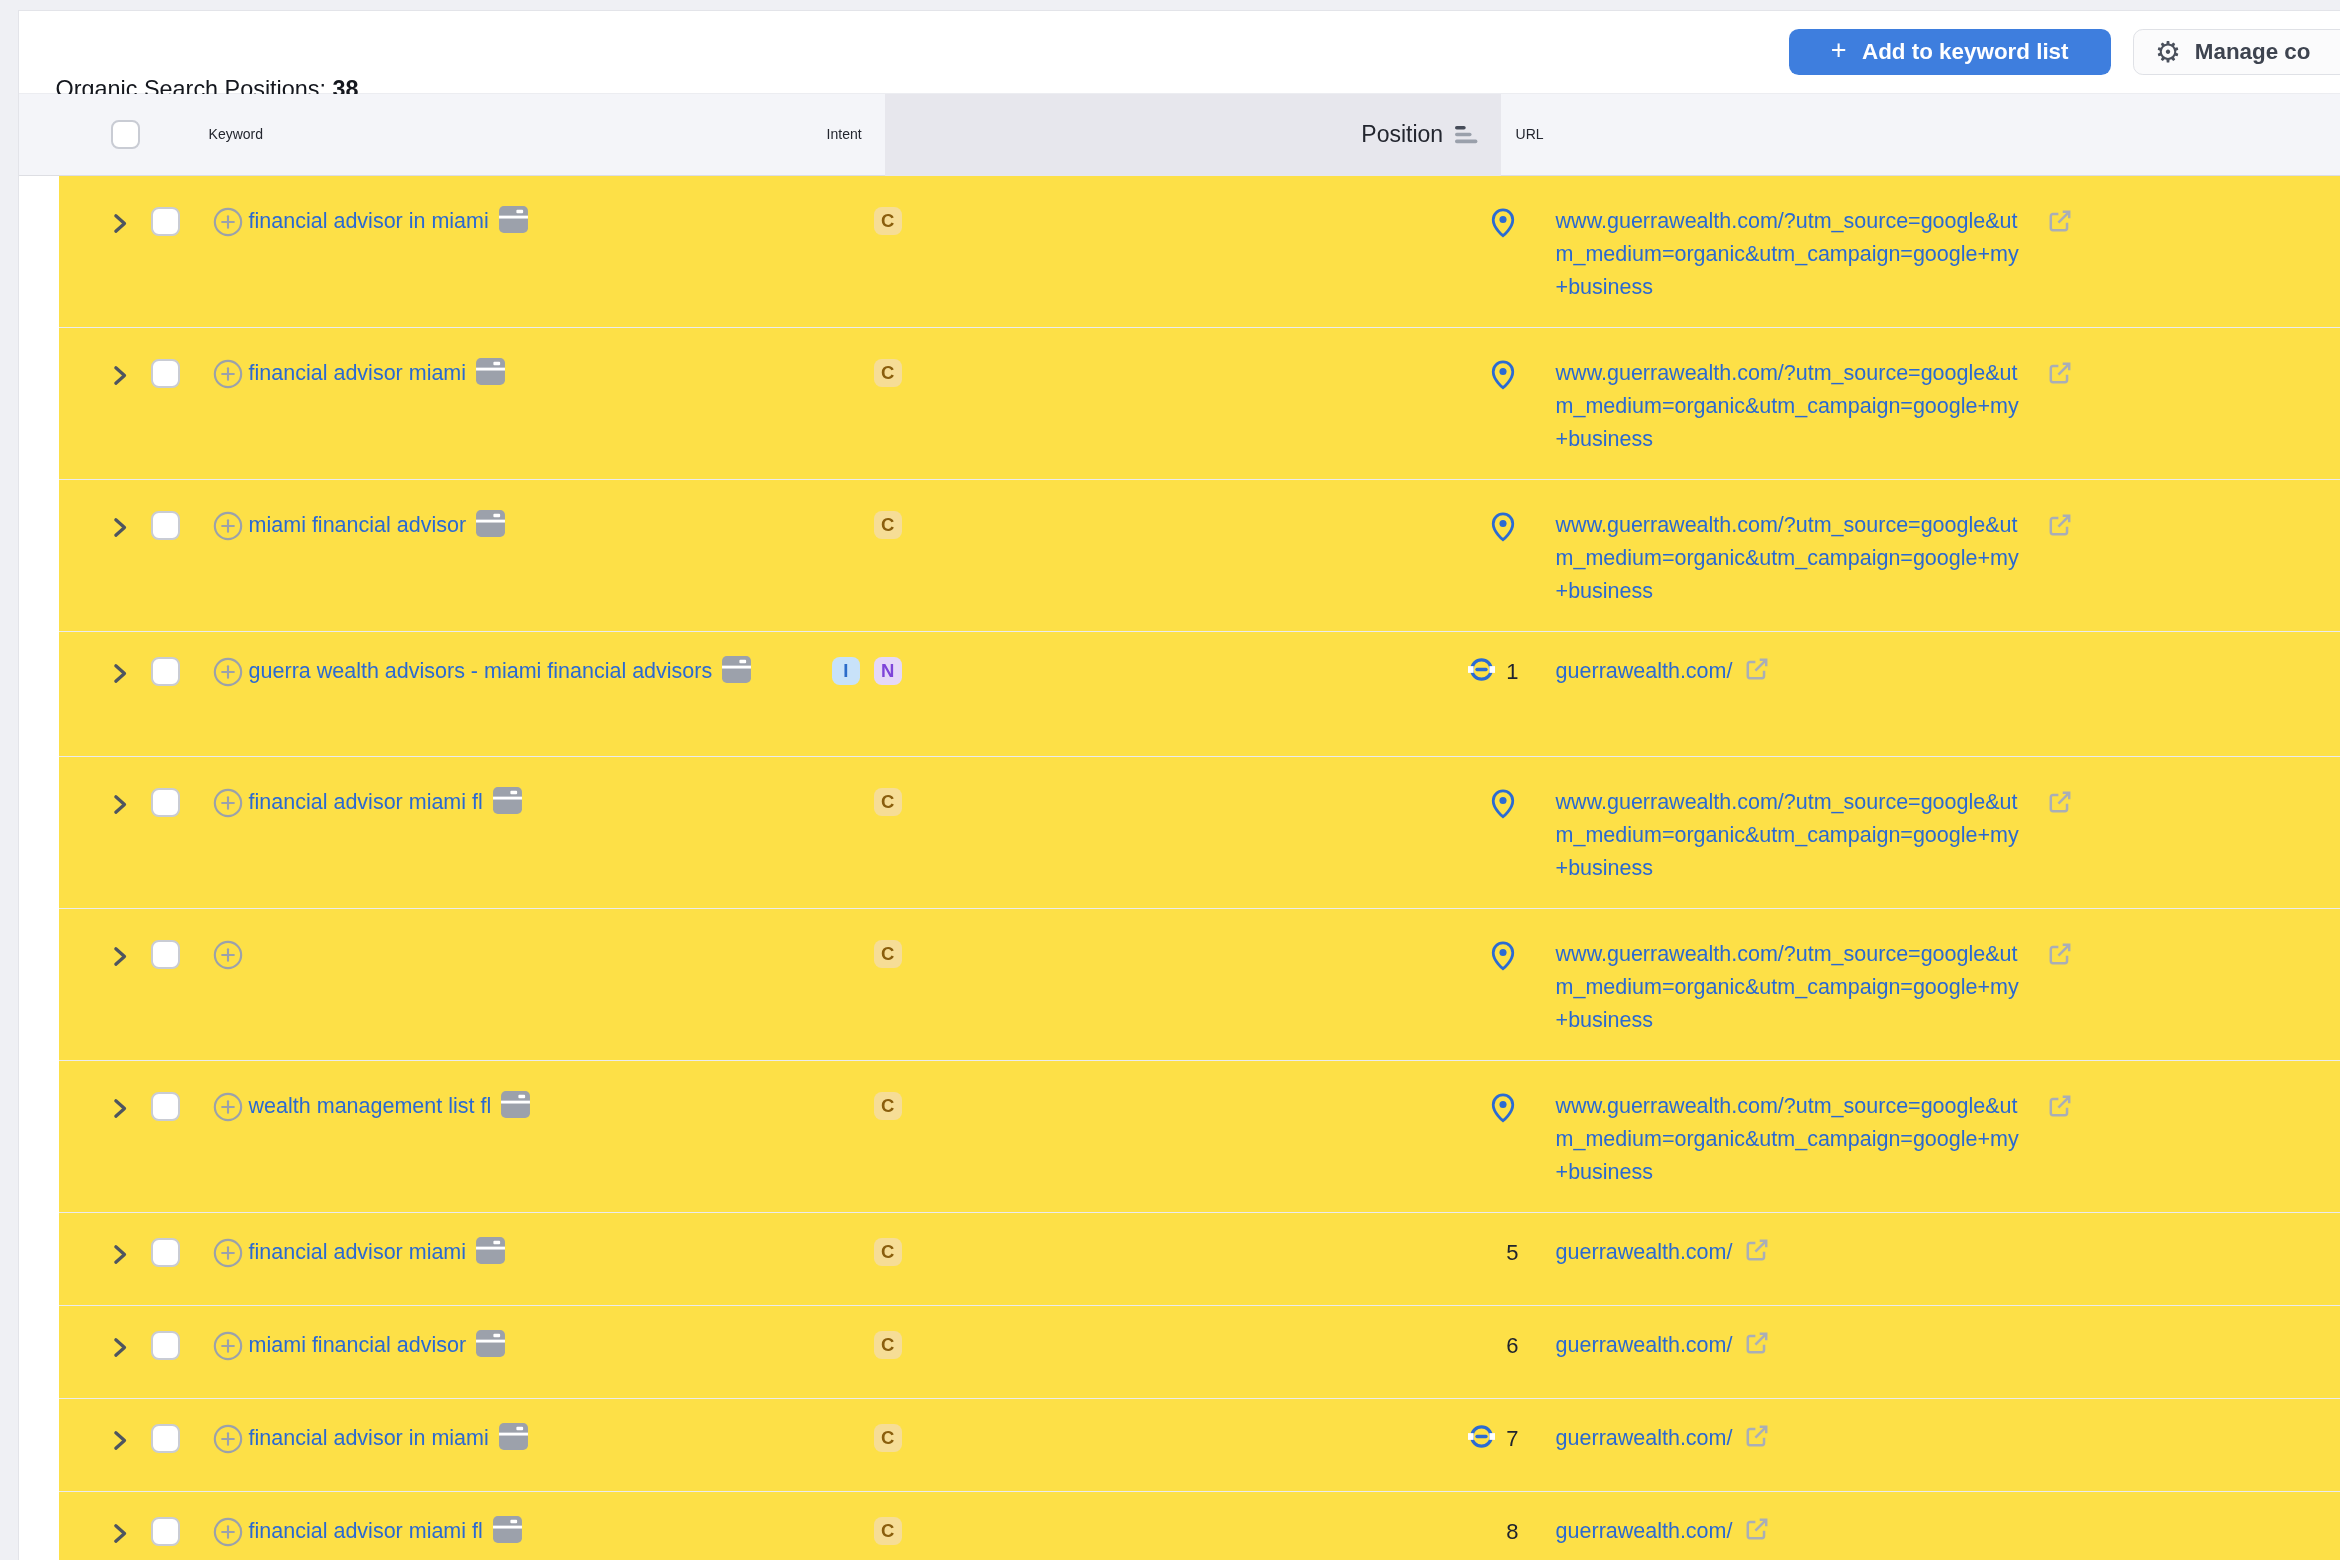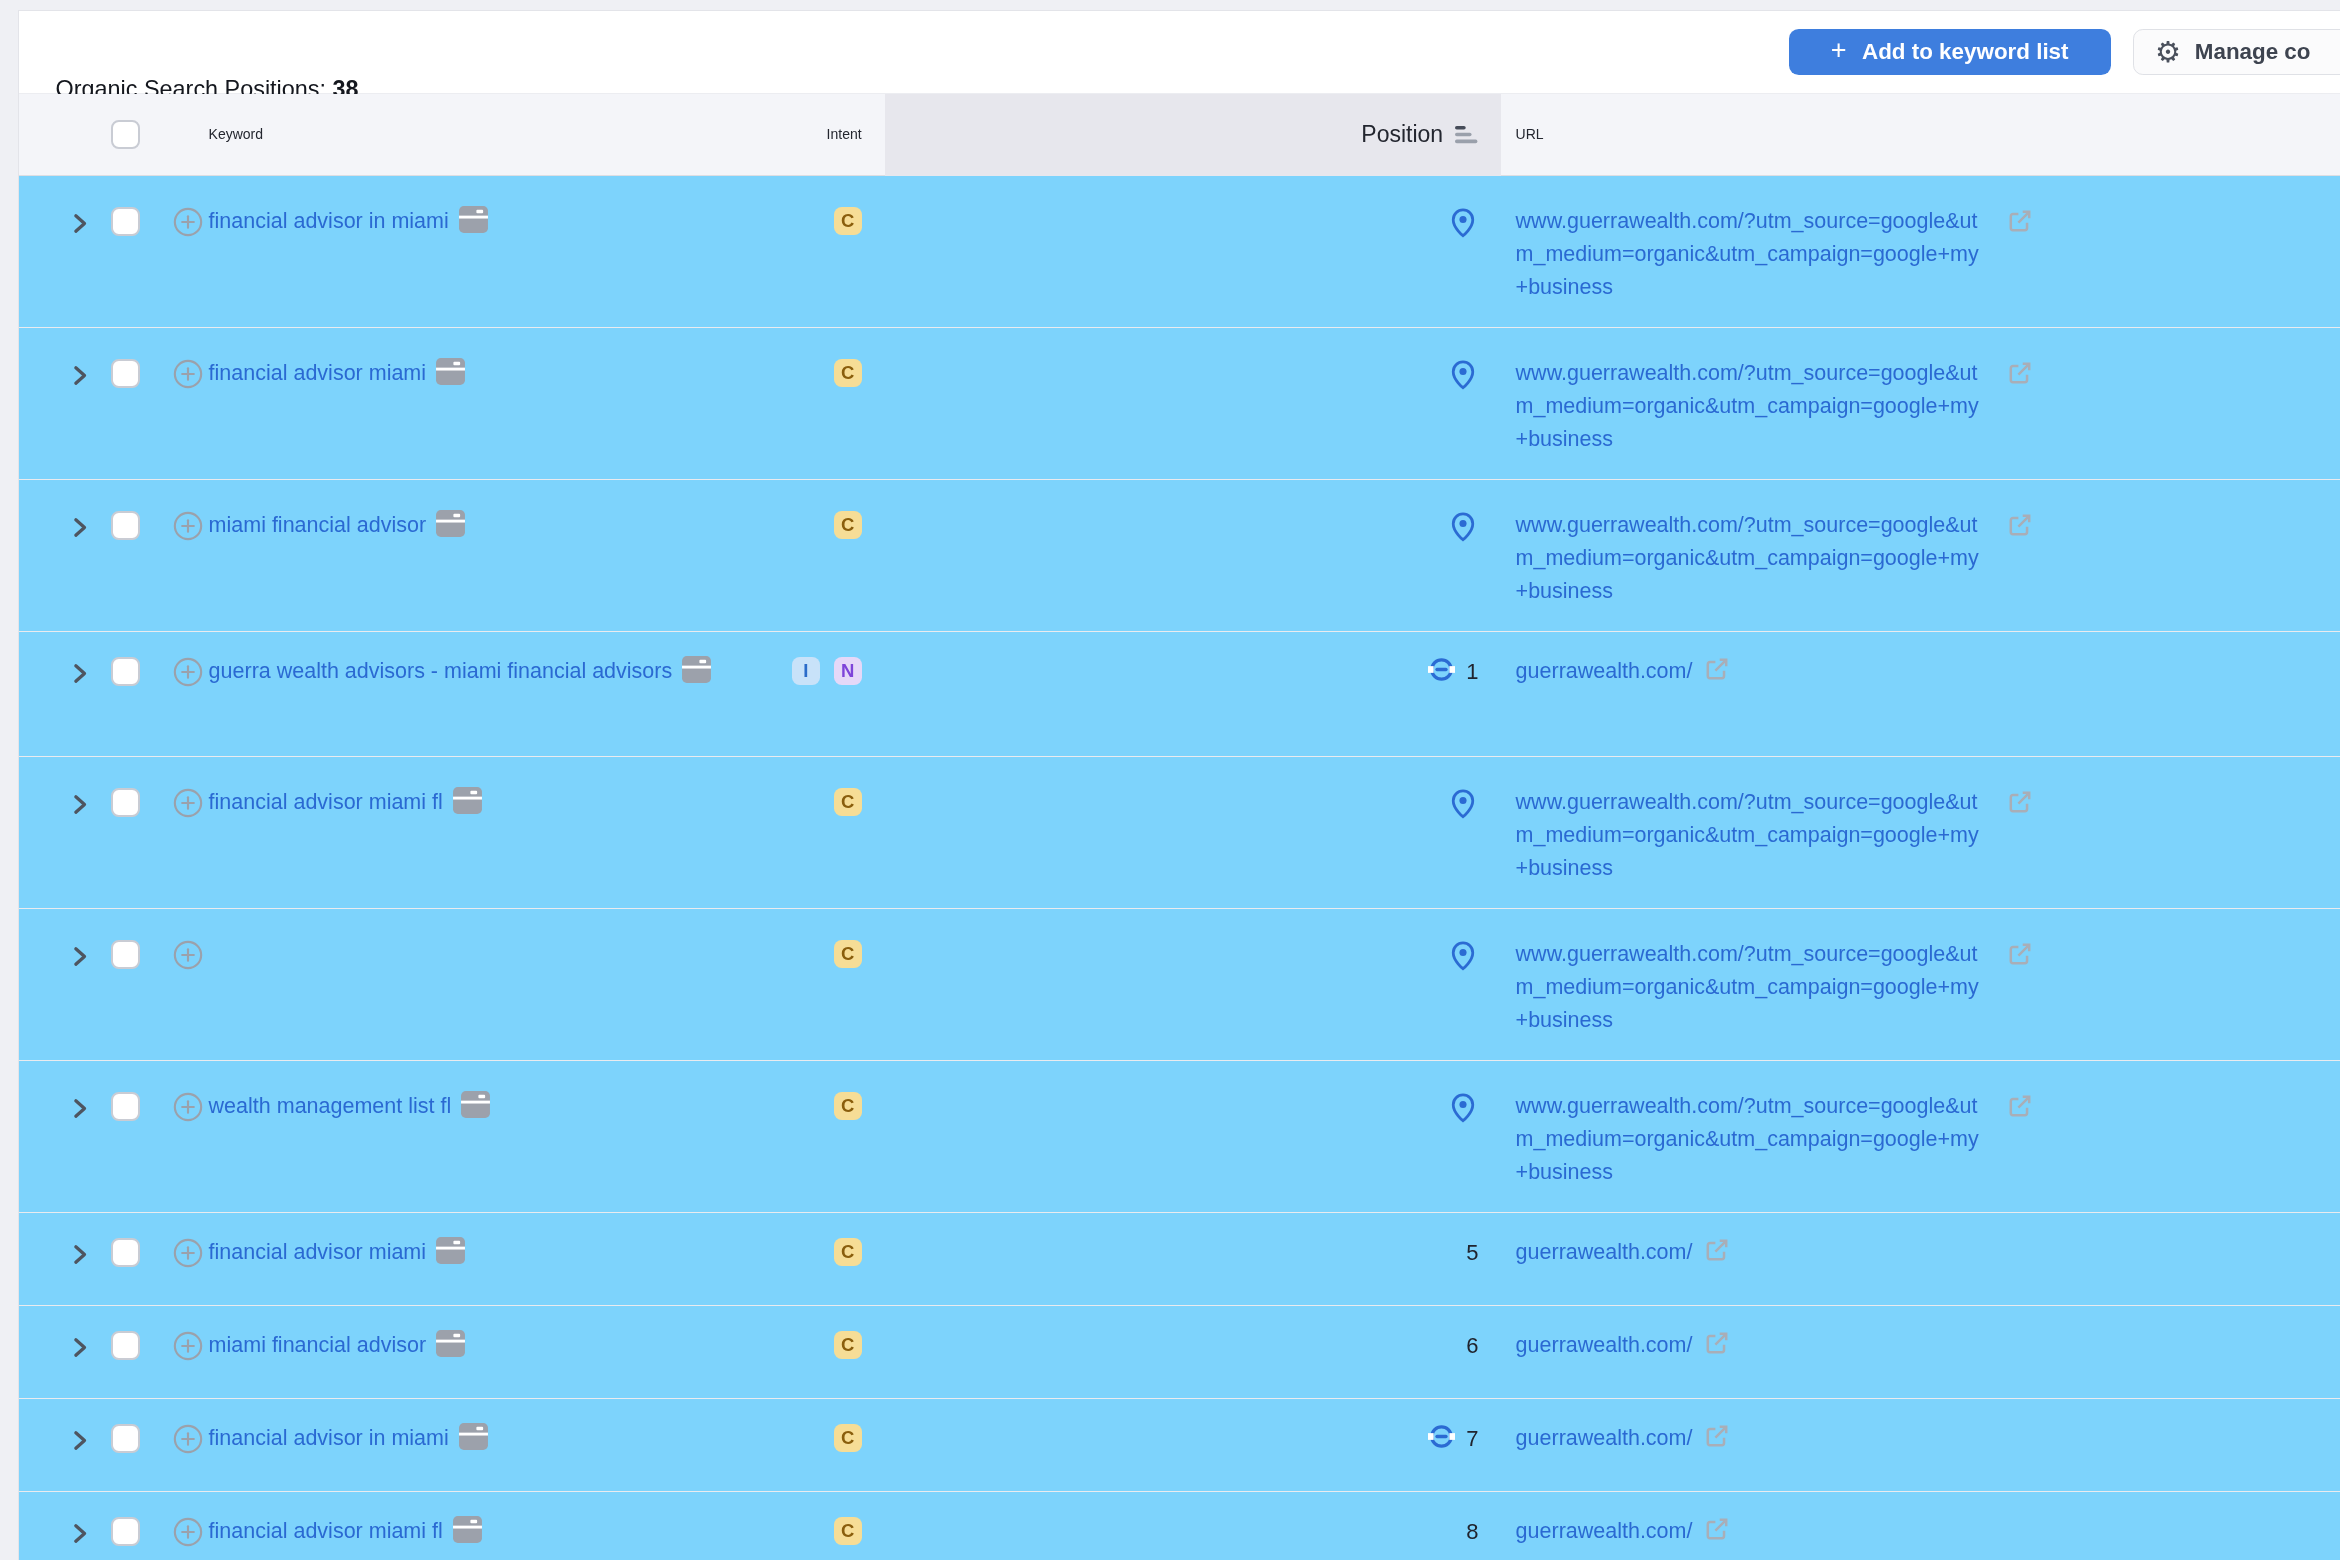--- a/index.html
+++ b/index.html
@@ -29,21 +29,21 @@
   .th-keyword { left:190px; }
   .th-intent { left:646px; width:197px; text-align:right; }
   .th-pos-cell { position:absolute; left:866px; top:0; width:616px; height:82px;
     background:#E7E7ED; display:flex; align-items:center; justify-content:flex-end;
     padding-right:22.4px; gap:11.7px; cursor:pointer; }
   .th-pos-cell .hlabel2 { font-size:23px; color:#23262F; }
   .th-url { left:1497px; }
   .hcheck { position:absolute; left:92px; top:26px; }
 
   
-  .row { position:relative; border-bottom:1.5px solid #EAEBEF; background:#7dd3fc; }
+  .row { position:relative; border-bottom:1.5px solid #EAEBEF; background:#fde047;margin-left:40px; }
   .row-tall   { height:152px; --ct:29px; }
   .row-kwwrap { height:125px; --ct:23.4px; }
   .row-short  { height:93px;  --ct:23.4px; }
 
   .checkbox { width:29px; height:29px; background:#fff; border:2px solid #C9CCD4;
     border-radius:7.8px; display:inline-block; cursor:pointer; }
 
   .cell-chevron { position:absolute; left:49px; top:calc(var(--ct) + 5.9px); cursor:pointer; }
   .cell-check   { position:absolute; left:92px; top:calc(var(--ct) + 2px); }
   .cell-plus    { position:absolute; left:154px; top:calc(var(--ct) + 2px); cursor:pointer; }

